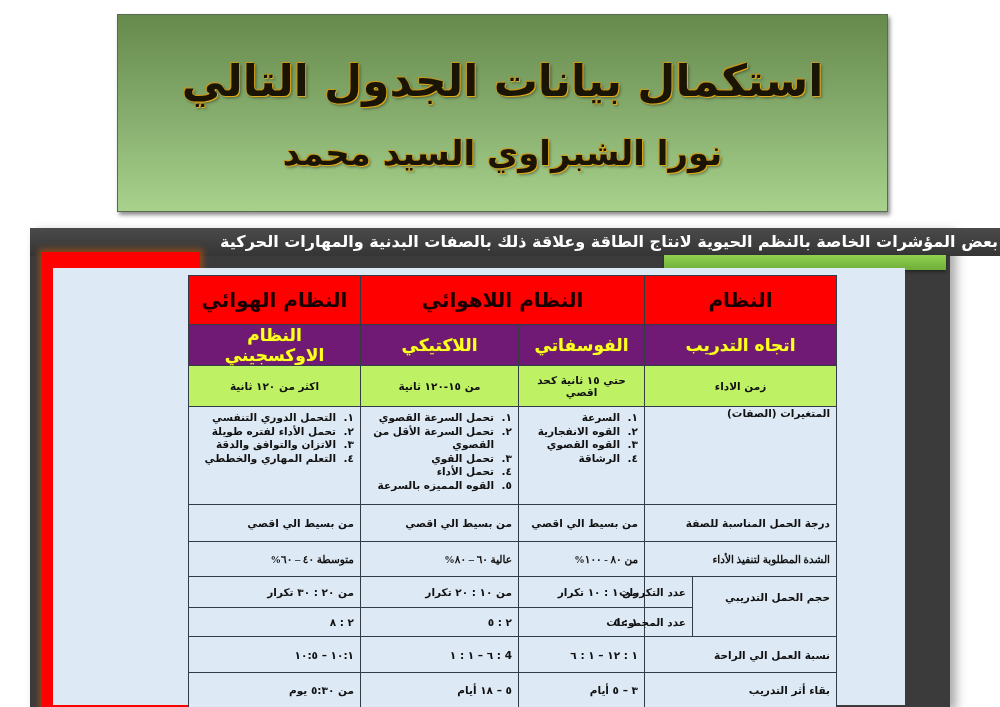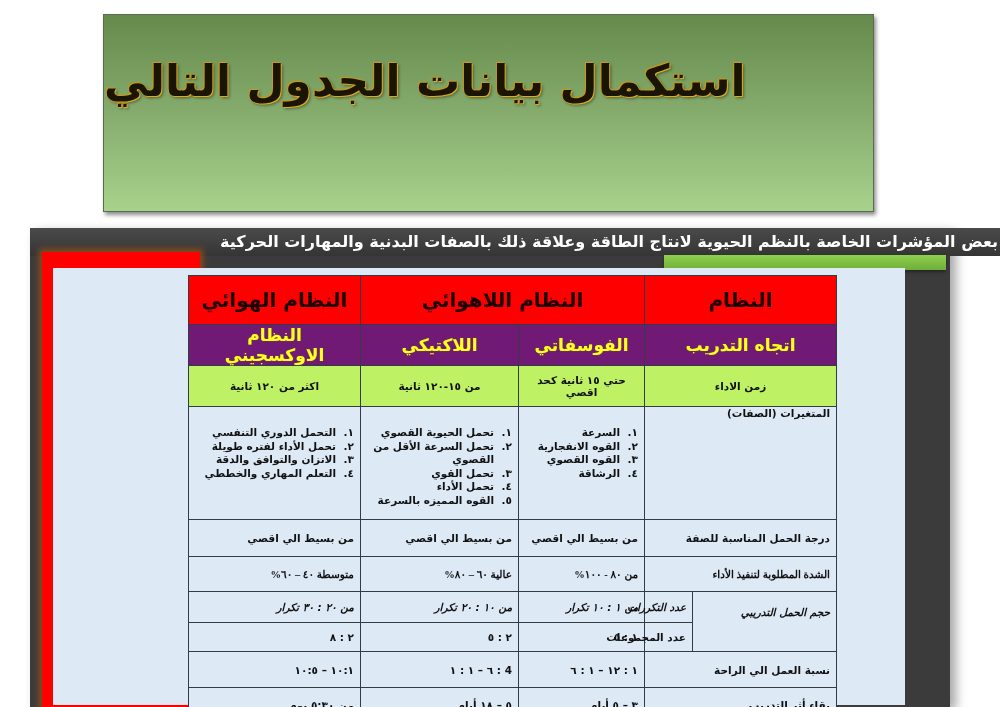--- a/index.html
+++ b/index.html
@@ -2,25 +2,25 @@
 <html><head>
 <meta charset="utf-8">
 <style>
   html, body { margin: 0; padding: 0; }
   body {
     width: 1000px; height: 707px; position: relative; overflow: hidden;
     background: #ffffff;
     font-family: "DejaVu Sans", "Liberation Sans", sans-serif;
   }
   .title-box {
-    position: absolute; left: 103px; top: 14px; width: 769px; height: 196px;
+    position: absolute; left: 117px; top: 14px; width: 769px; height: 196px;
     background: linear-gradient(to bottom, #658a4c 0%, #82a86a 45%, #a8d28c 100%);
     border: 1px solid #5b6b52;
     box-shadow: 2px 3px 4px rgba(0,0,0,0.45);
-    text-align: left;
+    text-align: center;
   }
   .title-main {
     position: absolute; left: 0; right: 0; top: 40px;
     font-size: 44px; font-weight: bold; color: #1a1405;
     text-shadow: 0 0 2px #d8a21a, 1px 1px 0 #e2ad1c, -1px -1px 0 #c8951a, 2px 2px 3px rgba(0,0,0,0.4);
     direction: rtl;
   }
   .title-sub {
     position: absolute; left: 0; right: 0; top: 118px;
     font-size: 34px; font-weight: bold; color: #1a1405;
@@ -69,44 +69,45 @@
     background: #ff0000; color: #1a0000; font-size: 20px; text-align: center;
     height: 48px;
   }
   tr.sub td {
     background: #701a75; color: #ffff22; font-size: 17px; text-align: center;
     height: 24px; text-shadow: 0 0 1px #8a8a00;
   }
   tr.time td {
     background: #bef264; text-align: center; height: 40px; font-size: 10.5px;
   }
-  tr.vars td { height: 93px; vertical-align: top; padding-top: 19px; }
+  tr.vars td { height: 93px; vertical-align: top; padding-top: 4px; }
   tr.vars td.label { vertical-align: top; padding-top: 0; }
   tr.r-load td { height: 36px; }
   tr.r-int td { height: 34px; font-family: Liberation Serif, serif; }
-  tr.r-reps td { height: 30px; font-style: italic; }
+  tr.r-reps td { height: 30px; }
   tr.r-sets td { height: 28px; }
   tr.r-ratio td { height: 35px; }
   tr.r-effect td { height: 34px; }
   ol.items {
     margin: 0; padding: 0 18px 0 0; list-style: none; counter-reset: it;
   }
   ol.items li {
     counter-increment: it; position: relative; line-height: 13.5px; font-size: 10.5px;
   }
   ol.items li::before {
     content: counter(it, arabic-indic) "."; position: absolute; right: -18px; width: 16px; text-align: right;
   }
   td.volume-label { vertical-align: top !important; padding-top: 14px !important; font-size: 11px; }
 </style>
 </head>
 <body>
 
 <div class="title-box">
   <div class="title-main">استكمال بيانات الجدول التالي</div>
+  <div class="title-sub">نورا الشبراوي السيد محمد</div>
 </div>
 
 <div class="frame"></div>
 <div class="frame-title">بعض المؤشرات الخاصة بالنظم الحيوية لانتاج الطاقة وعلاقة ذلك بالصفات البدنية والمهارات الحركية</div>
 <div class="green-strip"></div>
 <div class="red-strip"></div>
 <div class="panel"></div>
 
 <table class="data">
   <colgroup>
@@ -143,21 +144,21 @@
     <td style="">
       <ol class="items">
         <li>السرعة</li>
         <li>القوه الانفجارية</li>
         <li>القوه القصوي</li>
         <li>الرشاقة</li>
       </ol>
     </td>
     <td>
       <ol class="items">
-        <li>تحمل الحيوية القصوي</li>
+        <li>تحمل السرعة القصوي</li>
         <li>تحمل السرعة الأقل من القصوي</li>
         <li>تحمل القوي</li>
         <li>تحمل الأداء</li>
         <li>القوه المميزه بالسرعة</li>
       </ol>
     </td>
     <td>
       <ol class="items">
         <li>التحمل الدوري التنفسي</li>
         <li>تحمل الأداء لفتره طويلة</li>

